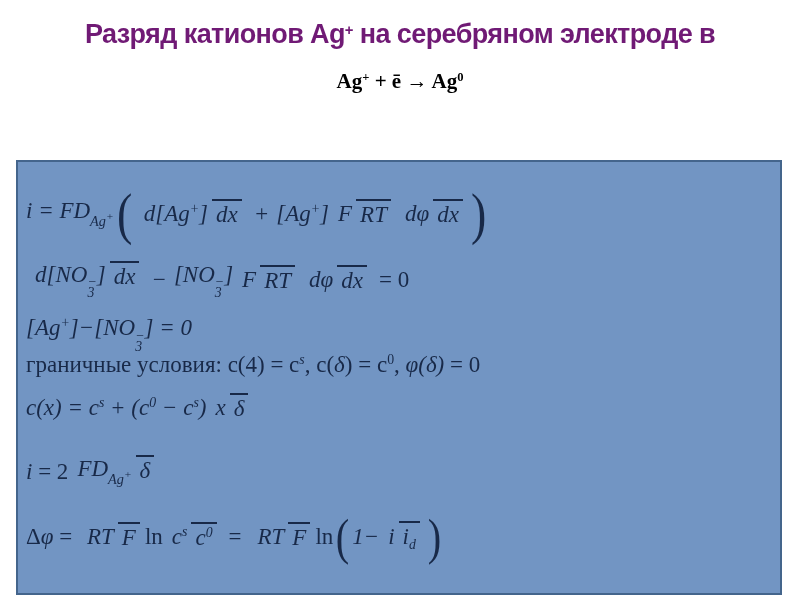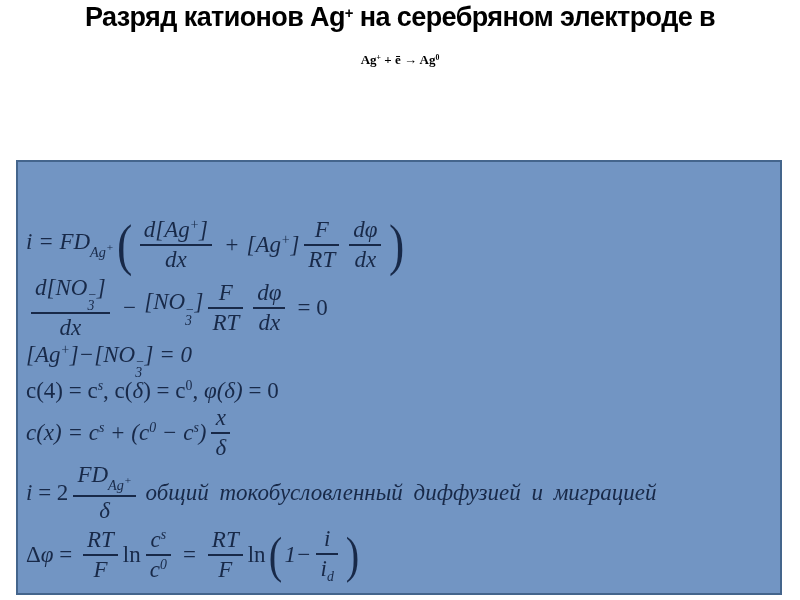--- a/index.html
+++ b/index.html
@@ -1,44 +1,44 @@
 <!DOCTYPE html>
 <html><head>
 <meta charset="utf-8">
 <style>
   * { margin:0; padding:0; box-sizing:border-box; }
   html,body { width:800px; height:600px; background:#fff; }
   .slide { position:relative; width:800px; height:600px; background:#ffffff; overflow:hidden;
            font-family:"Liberation Serif", serif; }
 
   
-  .title { margin-top:1px; text-align:center; color:#000000;
+  .title { margin-top:18px; text-align:center; color:#701a75;
            font-family:"Liberation Sans", sans-serif; font-weight:700;
            font-size:27px; line-height:1.22; letter-spacing:-0.6px; }
   .title .tl { display:block; }
   .title sup { font-size:55%; vertical-align:0.55em; }
   .title sub { font-size:55%; vertical-align:-0.25em; }
 
   
   .subtitle { margin-top:18px; text-align:center; color:#000;
-              font-family:"Liberation Serif", serif; font-weight:700; font-size:13px; }
+              font-family:"Liberation Serif", serif; font-weight:700; font-size:21px; }
   .subtitle .sups { font-size:60%; vertical-align:0.55em; }
 
   
   .panel { position:absolute; left:16px; top:160px; width:766px; height:435px;
            background:#7295c3; border:2px solid #44658c; color:#182948;
-           display:flex; flex-direction:column; justify-content:flex-end;
+           display:flex; flex-direction:column; justify-content:center;
            padding:5px 4px 8px 8px; }
 
   .eq { display:flex; align-items:center; font-style:italic; font-size:23px; line-height:1.12; }
   .rm { font-style:normal; }
   .chunk { white-space:pre; }
   .op { margin:0 7px; }
 
-  .frac { display:inline-flex; flex-direction:column; align-items:center; text-align:center; margin:0 5px; }
+  .frac { display:inline-flex; flex-direction:row; align-items:center; text-align:center; margin:16px 5px; }
   .frac .num, .frac .den { padding:1px 4px; white-space:pre; }
   .frac .den { border-top:2px solid currentColor; align-self:stretch; }
 
   .sups { font-size:0.6em; vertical-align:0.55em; }
   .subs { font-size:0.6em; vertical-align:-0.35em; }
   .subg { font-size:0.62em; vertical-align:-0.55em; }
   .subg .sups { font-size:0.8em; vertical-align:0.5em; }
 
   
   .ss { display:inline-flex; flex-direction:column; line-height:0.8; font-size:0.6em;
@@ -98,38 +98,38 @@
         <span class="den">dx</span>
       </span>
       <span class="chunk rm op">= 0</span>
     </div>
 
     <div class="eq">
       <span class="chunk"><span>[Ag</span><span class="sups">+</span><span>]−[NO</span><span class="ss"><span>−</span><span>3</span></span><span>] = 0</span></span>
     </div>
 
     <div class="eq">
+      <span class="chunk rm">граничные условия: </span>
       <span class="chunk rm"><span>c(4) = c</span><span class="sups" style="font-style:italic">s</span><span>, c(</span><span style="font-style:italic">δ</span><span>) = c</span><span class="sups">0</span><span>, </span><span style="font-style:italic">φ(δ)</span><span> = 0</span></span>
     </div>
 
     <div class="eq">
       <span class="chunk"><span>c(x) = c</span><span class="sups">s</span><span> + (c</span><span class="sups">0</span><span> − c</span><span class="sups">s</span><span>)</span></span>
       <span class="frac">
         <span class="num">x</span>
         <span class="den">δ</span>
       </span>
     </div>
 
     <div class="eq">
       <span class="chunk"><span>i</span><span class="rm"> = 2</span></span>
       <span class="frac">
         <span class="num"><span>FD</span><span class="subg"><span>Ag</span><span class="sups">+</span></span></span>
         <span class="den">δ</span>
       </span>
-      <span class="note">общий токобусловленный диффузией и миграцией</span>
     </div>
 
     <div class="eq">
       <span class="chunk"><span class="rm">Δ</span><span>φ</span><span class="rm"> = </span></span>
       <span class="frac">
         <span class="num">RT</span>
         <span class="den">F</span>
       </span>
       <span class="rm">ln</span>
       <span class="frac">

